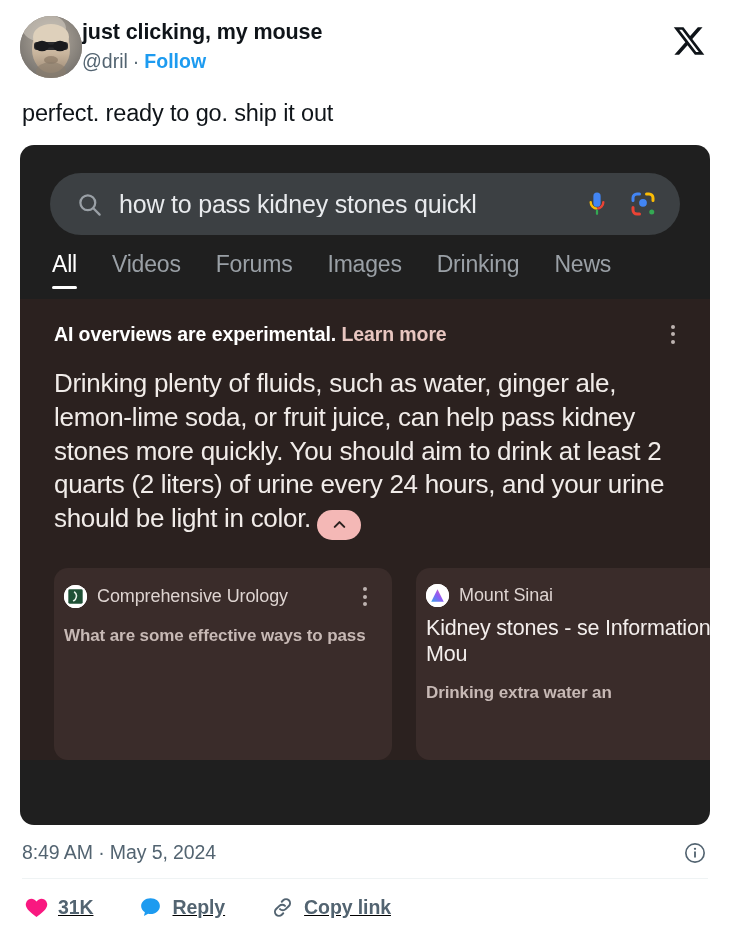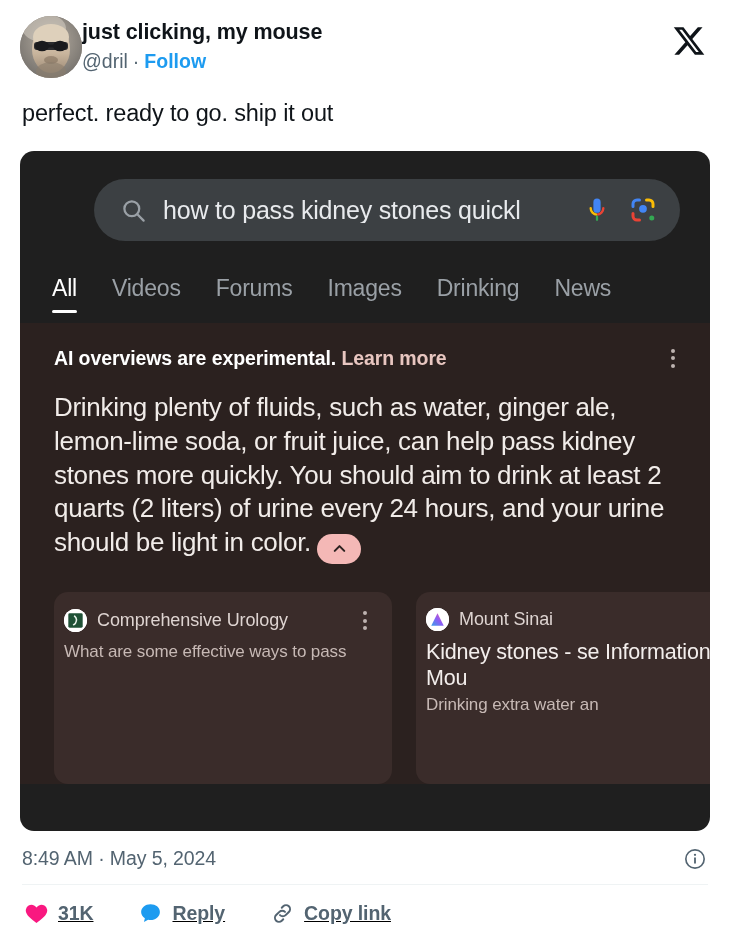--- a/index.html
+++ b/index.html
@@ -75,37 +75,37 @@
     margin-top: 8px;
     margin-right: 4px;
   }
   .x-logo svg { display: block; width: 100%; height: 100%; }
 
   
   .tweet-text {
     font-size: 23.5px;
     color: #0f1419;
     line-height: 1.32;
-    margin: 14px 2px 22px 2px;
+    margin: 14px 2px 16px 2px;
     letter-spacing: -0.15px;
   }
 
   
   .embed {
     width: 690px;
     height: 680px;
     background: #1f1f1f;
     border-radius: 14px;
     overflow: hidden;
     position: relative;
     flex: 0 0 auto;
   }
 
   
-  .search-wrap { padding: 28px 30px 0 30px; margin-left: 44px; }
+  .search-wrap { padding: 28px 30px 0 30px; }
   .search-bar {
     height: 62px;
     background: #3c4043;
     border-radius: 32px;
     display: flex;
     align-items: center;
     padding: 0 22px 0 26px;
     gap: 16px;
   }
   .search-icon { flex: 0 0 auto; width: 27px; height: 27px; }
@@ -121,21 +121,21 @@
     -webkit-mask-image: linear-gradient(to right, #000 88%, rgba(0,0,0,0.25) 100%);
     mask-image: linear-gradient(to right, #000 88%, rgba(0,0,0,0.25) 100%);
   }
   .mic-icon, .lens-icon { flex: 0 0 auto; width: 30px; height: 30px; }
   .mic-icon svg, .lens-icon svg { display: block; width: 100%; height: 100%; }
 
   
   .tabs {
     display: flex;
     gap: 35px;
-    padding: 34px 30px 0 32px;
+    padding: 16px 30px 0 32px;
     align-items: flex-end;
   }
   .tab {
     font-size: 23px;
     color: #9aa0a6;
     position: relative;
     padding-bottom: 11px;
     letter-spacing: -0.2px;
     cursor: pointer;
     white-space: nowrap;
@@ -252,26 +252,27 @@
   }
   .src-title {
     font-size: 21.5px;
     color: #f3eeec;
     line-height: 1.22;
     letter-spacing: -0.2px;
     max-height: 54px;
     overflow: hidden;
   }
   .src-snippet {
-    margin-top: 4px;
+    margin-top: 16px;
     font-size: 17px;
     color: #c7b9b5;
     white-space: nowrap;
     overflow: hidden;
     letter-spacing: -0.1px;
+    font-weight: bold;
   }
 
   
   .meta-row {
     display: flex;
     align-items: center;
     padding: 16px 4px 14px 2px;
   }
   .timestamp {
     flex: 1 1 auto;

